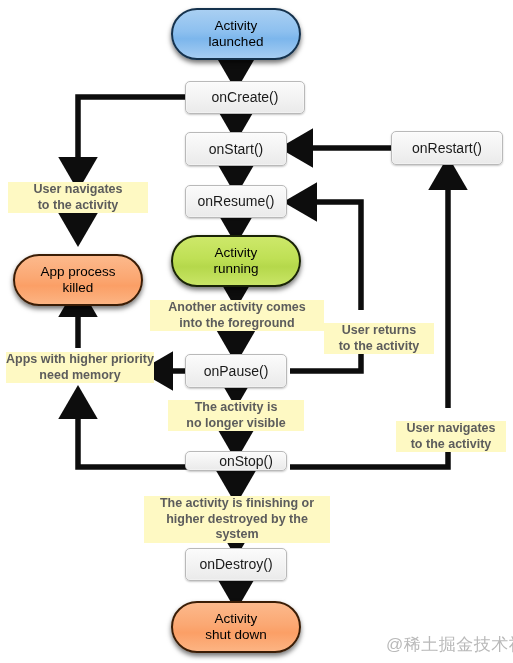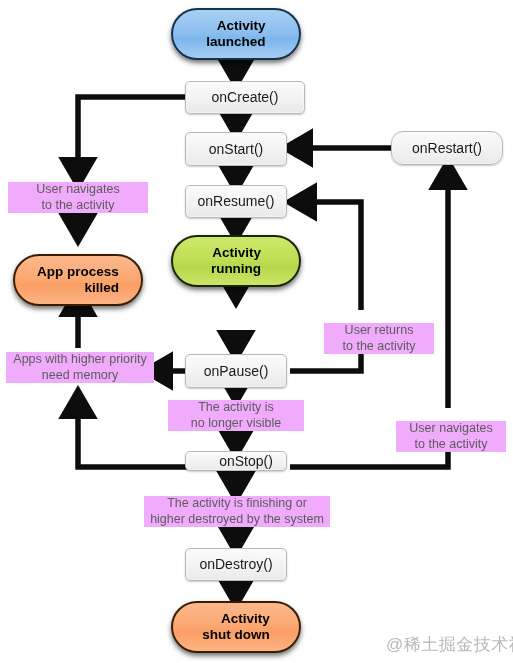--- a/index.html
+++ b/index.html
@@ -40,26 +40,25 @@
     border: 1px solid #b9b9b9;
     border-radius: 5px;
     color: #1a1a1a;
     font-size: 14px;
     box-shadow: 0 1px 2px rgba(0,0,0,0.22), 0 0 0 0.5px rgba(255,255,255,0.7) inset;
   }
 
   
   .pill {
     border-radius: 26px;
-    font-weight: bold;
+    font-weight: normal;
     font-size: 13.5px;
     color: #000;
     border: 2.5px solid #101010;
     box-shadow: 0 3px 5px rgba(0,0,0,0.55);
-    text-align: right;
   }
   .pill.blue {
     background: linear-gradient(180deg,#a9cff2 0%,#8dc0ef 45%,#7cb6ec 60%,#a6cdf2 100%);
     border-color: #15324d;
   }
   .pill.green {
     background: linear-gradient(180deg,#cde86a 0%,#bfe055 45%,#b5d84b 62%,#c9e566 100%);
     border-color: #1a2407;
   }
   .pill.orange {
@@ -68,21 +67,22 @@
   }
 
   
   .label {
     position: absolute;
     text-align: center;
     color: #5c5c5c;
     font-size: 12.5px;
     line-height: 1.25;
     z-index: 4;
-    background: #f0abfc;
+    background: #fef9c3;
+    font-weight: bold;
   }
 
   .watermark {
     position: absolute;
     color: #b9b9b9;
     font-size: 17px;
     letter-spacing: 0.5px;
     z-index: 6;
     white-space: nowrap;
   }
@@ -173,41 +173,45 @@
   </div>
 
   <div class="node callback" style="left:185px; top:132px; width:102px; height:34px;">
     <span>onStart()</span>
   </div>
 
   <div class="node callback" style="left:185px; top:185px; width:102px; height:33px;">
     <span>onResume()</span>
   </div>
 
-  <div class="node callback" style="left:391px; top:131px; width:112px; height:34px;border-radius:12px;">
+  <div class="node callback" style="left:391px; top:131px; width:112px; height:34px;">
     <span>onRestart()</span>
   </div>
 
   <div class="node callback" style="left:185px; top:354px; width:102px; height:34px;">
     <span>onPause()</span>
   </div>
 
   <div class="node callback" style="left:185px; top:451px; width:102px; height:20px;padding-left:20px;">
     <span>onStop()</span>
   </div>
 
   <div class="node callback" style="left:185px; top:548px; width:102px; height:33px;">
     <span>onDestroy()</span>
   </div>
 
   <div class="label" style="left:8px; top:182px; width:140px;">
     <span>User navigates</span><br>
     <span>to the activity</span>
   </div>
 
+  <div class="label" style="left:150px; top:300px; width:174px;">
+    <span>Another activity comes</span><br>
+    <span>into the foreground</span>
+  </div>
 
   <div class="label" style="left:324px; top:323px; width:110px; text-align:center;">
     <span>User returns</span><br>
     <span>to the activity</span>
   </div>
 
   <div class="label" style="left:6px; top:352px; width:148px;">
     <span>Apps with higher priority</span><br>
     <span>need memory</span>
   </div>

